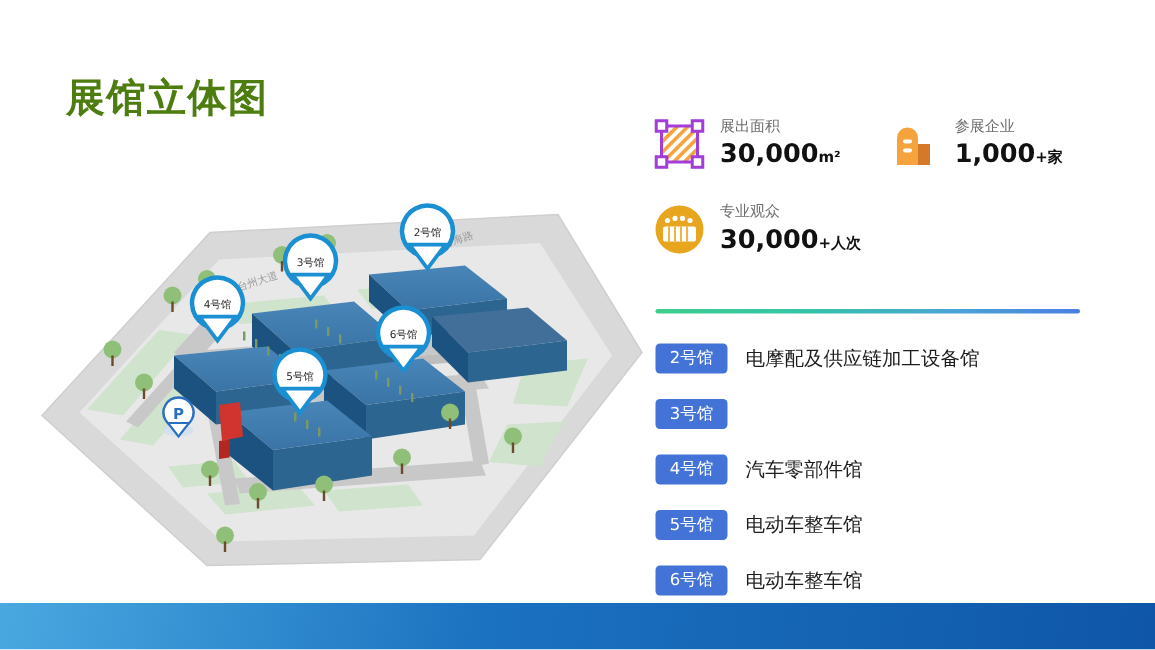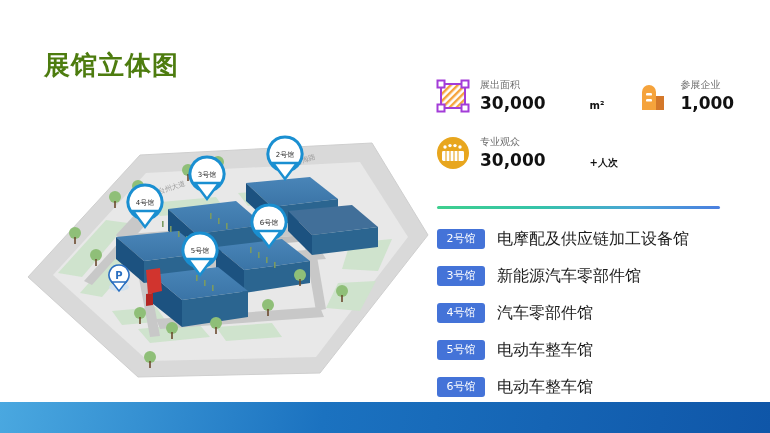--- a/index.html
+++ b/index.html
@@ -15,35 +15,35 @@
   .map-wrap{position:absolute;left:20px;top:115px;width:415px;height:280px;}
   .map-wrap svg{display:block;}
   
   .stats{position:absolute;left:435px;top:78px;width:300px;}
   .stat-row{display:flex;gap:31px;}
   .stat{display:flex;align-items:center;gap:9px;}
   .stat-ic{width:36px;height:36px;flex:0 0 36px;position:relative;}
   .stat-txt{line-height:1.18;}
   .stat-label{font-size:10px;color:#6d6d6d;margin-bottom:2px;}
   .stat-value{font-size:17px;font-weight:bold;color:#111;white-space:nowrap;}
-  .stat-value .unit{font-size:10px;font-weight:bold;margin-left:44px;}
+  .stat-value .unit{font-size:10px;font-weight:bold;}
   .stat-second{margin-top:21px;}
   
   .divider{
     position:absolute;left:437px;top:206px;width:283px;height:2.5px;border-radius:2px;
     background:linear-gradient(90deg,#3ecf8e 0%,#35c4a8 35%,#4aa5d6 70%,#4a7fe0 100%);
   }
   
   .halls{position:absolute;left:437px;top:228px;width:300px;}
   .hall{display:flex;align-items:center;gap:12px;height:22px;margin-bottom:15px;}
   .hall-badge{
     background:#4473d8;color:#fff;font-size:11px;border-radius:3px;
     padding:3px 7px;min-width:34px;text-align:center;line-height:1.2;
   }
-  .hall-name{font-size:16px;color:#1d1d1d;}
+  .hall-name{font-size:13px;color:#1d1d1d;}
   
   .banner{
     position:absolute;left:0;bottom:0;width:770px;height:31px;
     background:linear-gradient(100deg,#4aa8e0 0%,#1b72c0 42%,#0f56a8 100%);
   }
 </style>
 </head>
 <body>
 
 <div class="page-title">展馆立体图</div>
@@ -288,21 +288,20 @@
 
 <div class="divider"></div>
 
 <div class="halls">
   <div class="hall">
     <span class="hall-badge">2号馆</span>
     <span class="hall-name">电摩配及供应链加工设备馆</span>
   </div>
   <div class="hall">
     <span class="hall-badge">3号馆</span>
-    <span class="hall-name">新能源汽车零部件馆</span>
   </div>
   <div class="hall">
     <span class="hall-badge">4号馆</span>
     <span class="hall-name">汽车零部件馆</span>
   </div>
   <div class="hall">
     <span class="hall-badge">5号馆</span>
     <span class="hall-name">电动车整车馆</span>
   </div>
   <div class="hall">

